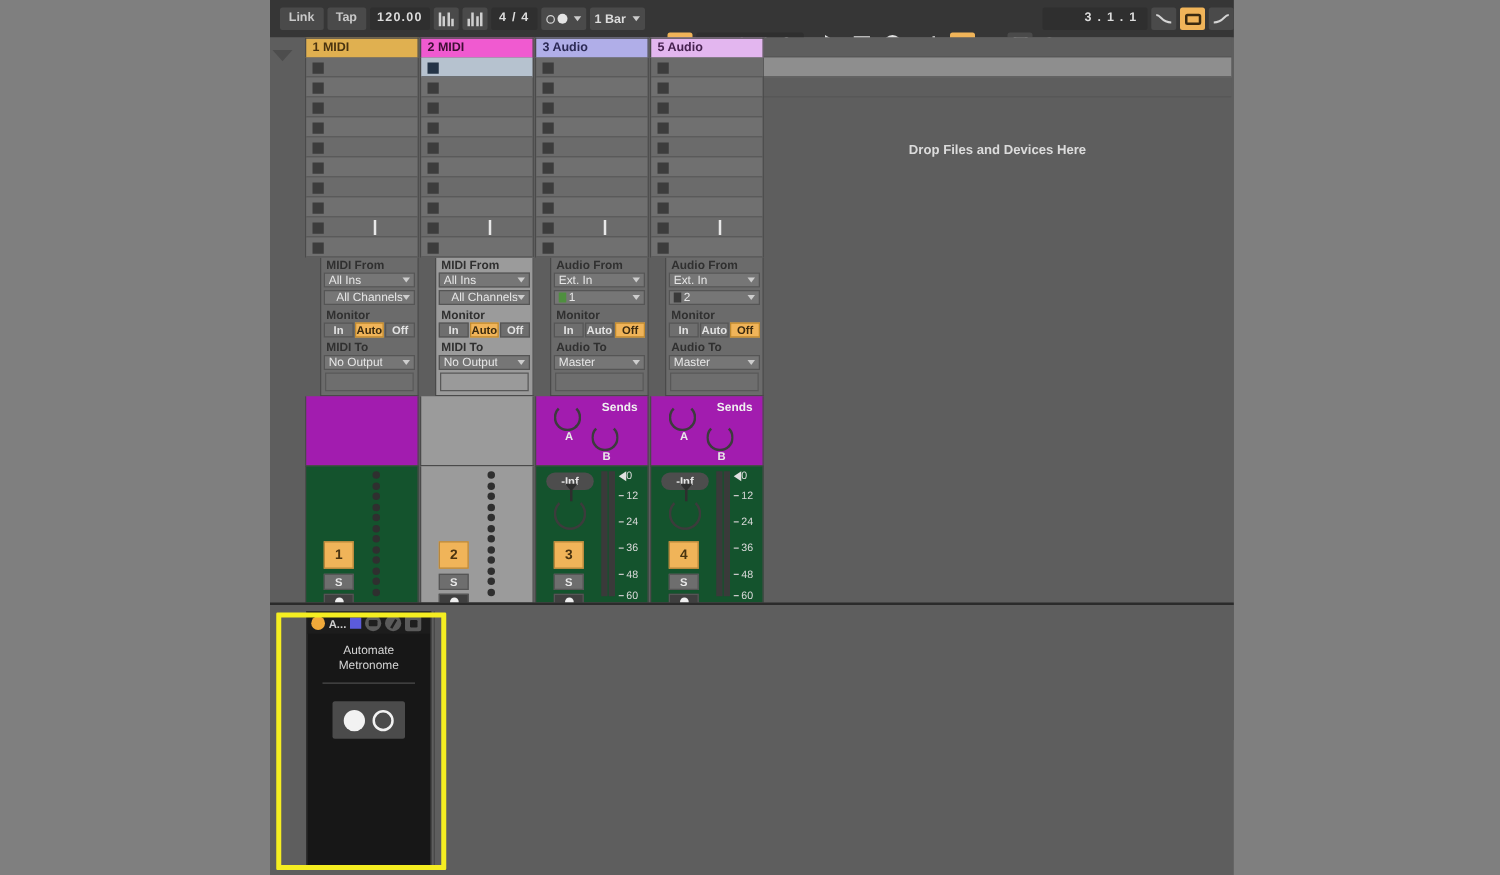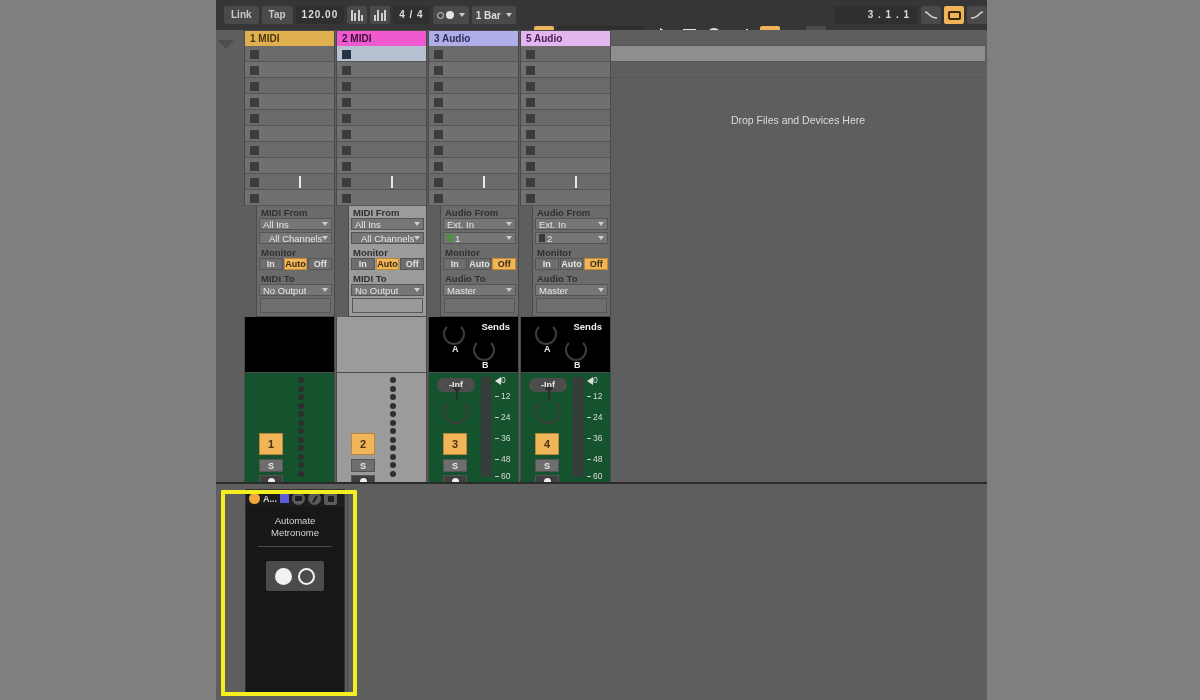--- a/index.html
+++ b/index.html
@@ -66,21 +66,21 @@
   .io-sel span.tx { overflow:hidden; white-space:nowrap; }
   .mon-row { display:flex; gap:1px; margin:0 2px 2px; }
   .mon { flex:1; height:12px; background:#6e6e6e; border:1px solid #555; font-size:9px; font-weight:bold;
          color:#e2e2e2; text-align:center; line-height:11px; }
   .mon.on { background:#f0b459; color:#3a2a10; border-color:#c08a30; }
   .io-blank { height:15px; margin:1px 3px 3px; background:#6e6e6e; border:1px solid #585858; }
   .io-blank.alt { background:#9a9a9a; }
   .led { width:6px;height:8px;background:#3a3a3a;margin-right:2px;flex:none;}
   .led.grn { background:#4f8f3f; }
 
-  .sends { border:1px solid #4a4a4a; border-top:none; background:#000000; height:56px; position:relative; }
+  .sends { border:1px solid #4a4a4a; border-top:none; background:#a21caf; height:56px; position:relative; }
   .sends.alt { background:#9b9b9b; }
   .sends .lbl { position:absolute; right:8px; top:4px; font-size:9.5px; font-weight:bold; color:#f0f0f0;}
   .knob { position:absolute; width:22px; height:22px; border-radius:50%; border:2px solid #3c3c3c;
           border-top-color:transparent; }
   .knob i { position:absolute; font-style:normal; font-size:9px; font-weight:bold; color:#e9e9e9;
             bottom:-11px; left:7px; }
 
   .mix { border:1px solid #4a4a4a; border-top:none; background:#14532d; height:110px; position:relative; }
   .mix.alt { background:#9b9b9b; }
   .inf { position:absolute; left:8px; top:5px; width:38px; height:14px; border-radius:7px; background:#4d4d4d;
@@ -106,21 +106,21 @@
   .tri-ff { position:absolute; left:0px; top:4px; width:0;height:0;
             border-top:4px solid transparent;border-bottom:4px solid transparent;border-right:6px solid #e0e0e0;}
   .dots { position:absolute; left:52px; top:4px; width:8px; height:100px;
           display:flex; flex-direction:column; justify-content:space-between; align-items:center; }
   .dots i { display:block; width:6px; height:6px; border-radius:50%; background:#2f2f2f; }
 
   .masterzone { position:absolute; left:393px; top:0; right:2px; }
   .scene-row { height:16px; border-bottom:1px solid #565656; background:#5e5e5e; }
   .scene-row.hl { background:#8e8e8e; }
   .drop-files { position:absolute; left:393px; top:84px; right:0; text-align:center;
-                font-size:10.5px; font-weight:normal; color:#dcdcdc; }
+                font-size:10.5px; font-weight:bold; color:#dcdcdc; }
 
   
   .deviceview { position:absolute; left:0; top:482px; width:771px; height:218px; background:#5e5e5e;
                 border-top:2px solid #2b2b2b; }
   .devpanel { position:absolute; left:29px; top:5px; width:100px; height:206px; background:#171717;
               border:1px solid #303030; }
   .dev-title { height:17px; display:flex; align-items:center; gap:3px; padding:0 3px; background:#1c1c1c; }
   .dev-pow { width:11px;height:11px;border-radius:50%;background:#f0a93a; flex:none;}
   .dev-nm { font-size:9px; font-weight:bold; color:#cfcfcf; flex:none; }
   .dev-blue { width:9px;height:9px;background:#5b5bdc; flex:none;}

